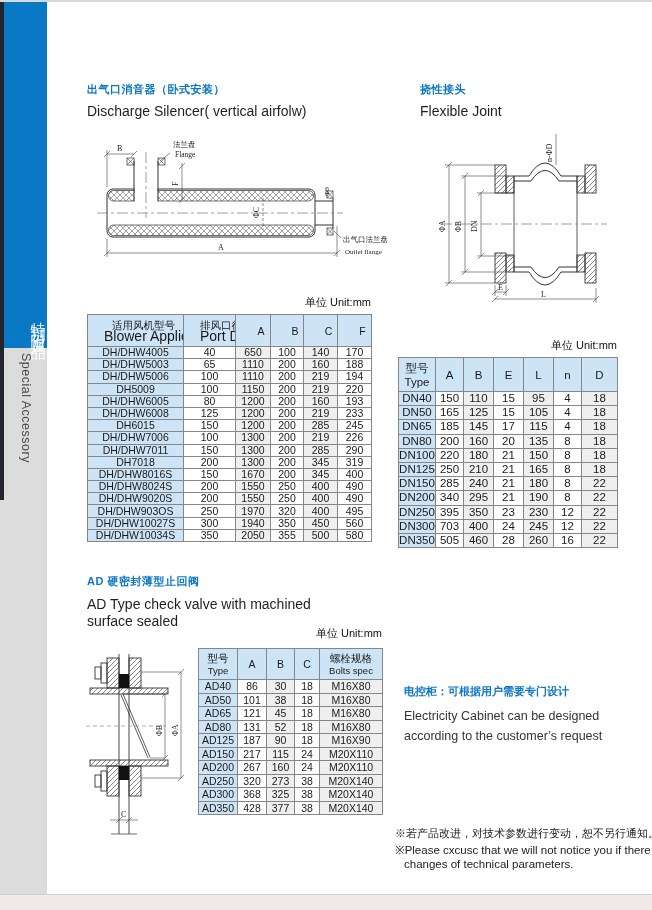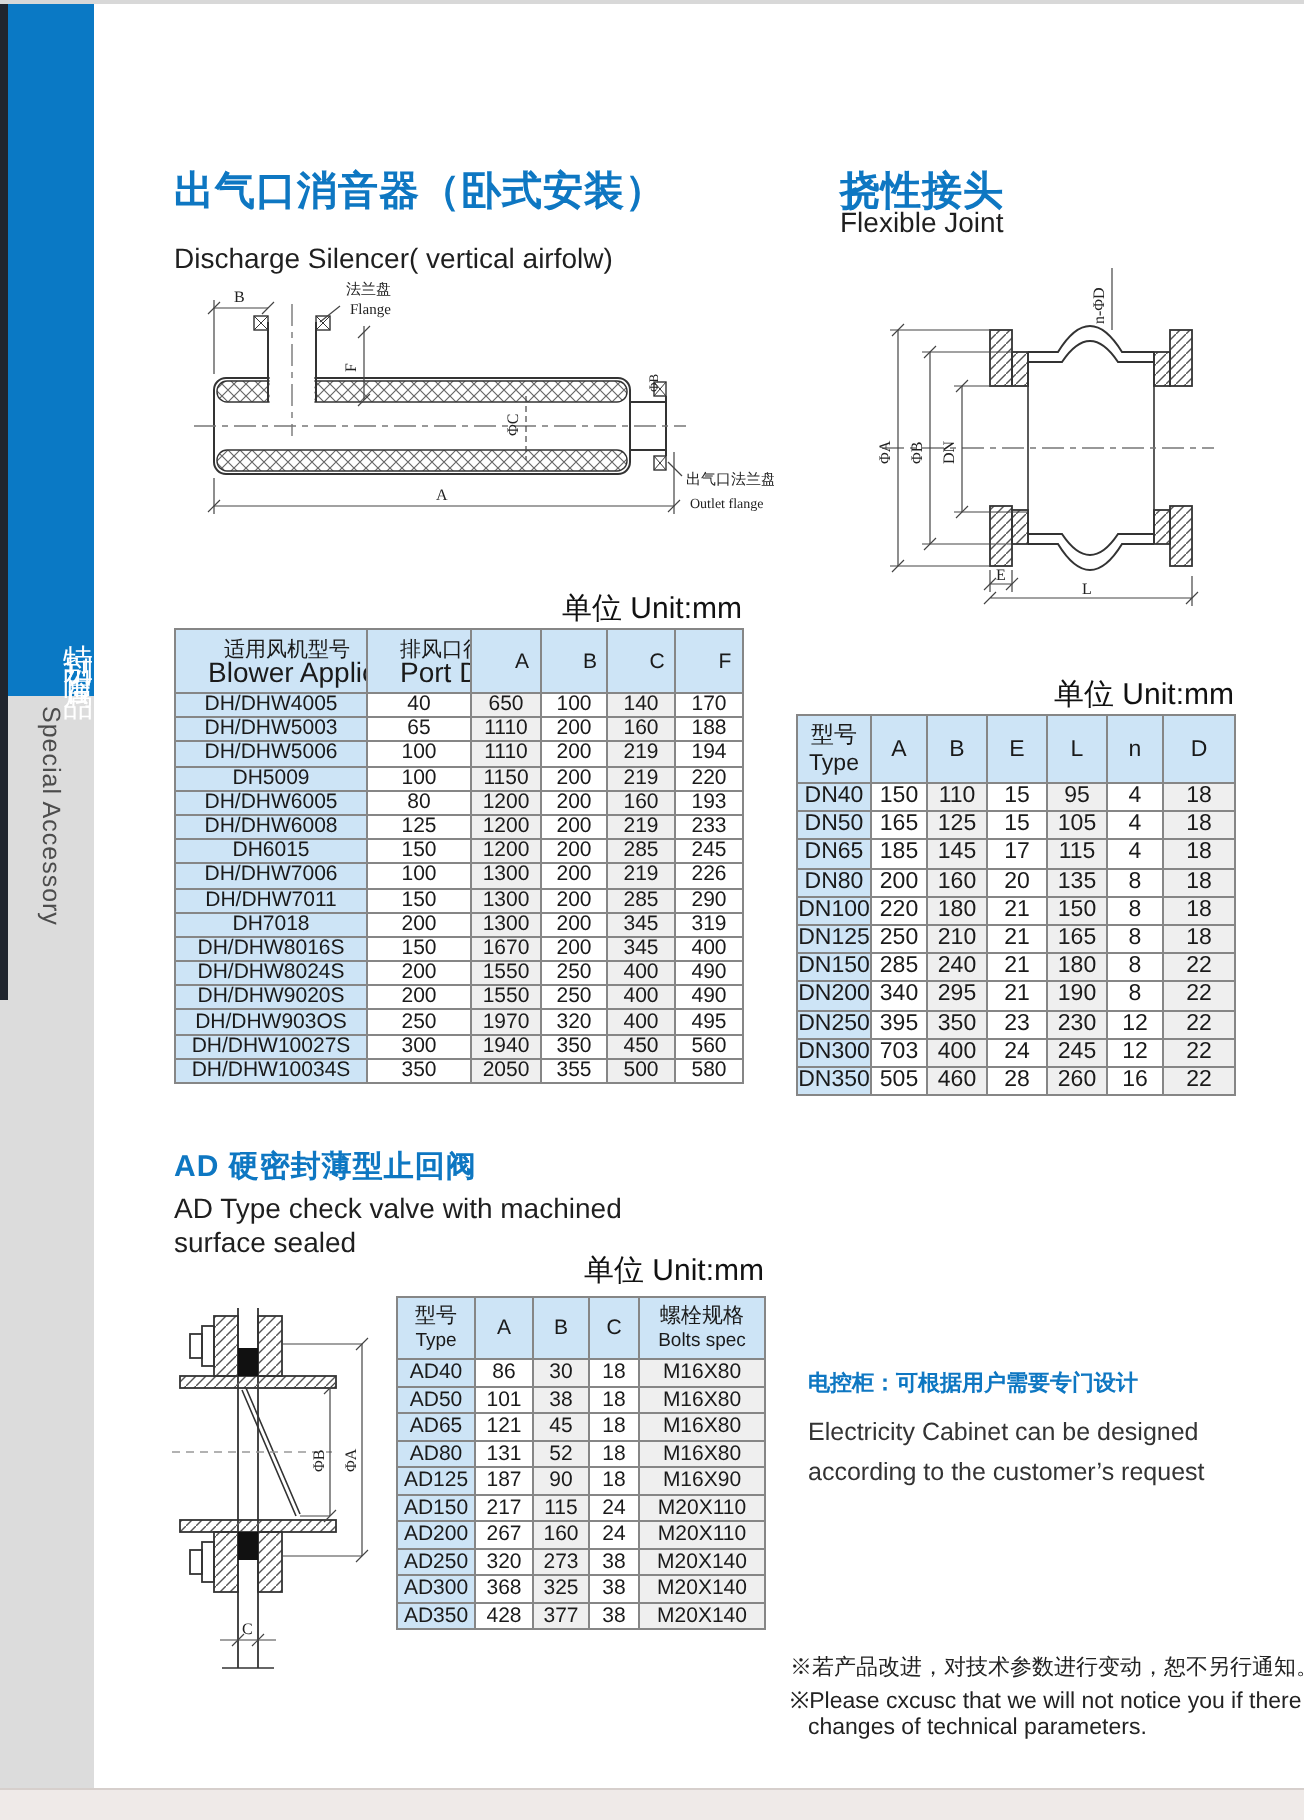--- a/index.html
+++ b/index.html
@@ -11,31 +11,31 @@
   .rail{left:0;top:0;width:47px;height:910px;background:#dcdcdc;}
   .rail-dark{left:0;top:0;width:4px;height:500px;background:#20252e;}
   .tab-blue{left:4px;top:2px;width:43px;height:346px;background:#0a79c5;}
   .vtext-cn{position:absolute;bottom:8px;left:0;width:100%;text-align:center;
             writing-mode:vertical-rl;color:#fff;font-size:15px;letter-spacing:6px;
             margin:0 auto;left:50%;transform:translateX(-50%);}
   .tab-gray-label{left:4px;top:353px;width:43px;height:140px;}
   .vtext-en{position:absolute;top:0;left:50%;transform:translateX(-50%);
             writing-mode:vertical-rl;color:#4c4c4c;font-size:12.5px;letter-spacing:0.5px;}
   
-  .h-cn{font-size:20px;font-weight:bold;color:#0e77c2;letter-spacing:0.5px;white-space:nowrap;}
+  .h-cn{font-size:11px;font-weight:bold;color:#0e77c2;letter-spacing:0.5px;white-space:nowrap;}
   .h-en{font-size:14px;color:#1f1f1f;white-space:nowrap;}
   .sec1-cn{left:87px;top:82px;}
-  .sec1-en{left:87px;top:121px;}
+  .sec1-en{left:87px;top:103px;}
   .sec2-cn{left:420px;top:82px;}
   .sec2-en{left:420px;top:103px;}
-  .sec3-cn{left:87px;top:574px;font-size:15px;}
+  .sec3-cn{left:87px;top:574px;font-size:11px;}
   .sec3-en1{left:87px;top:596px;}
   .sec3-en2{left:87px;top:613px;}
   
-  .unit{font-size:15px;color:#111;text-align:right;white-space:nowrap;}
+  .unit{font-size:11px;color:#111;text-align:right;white-space:nowrap;}
   .unit1{left:240px;top:295px;width:131px;}
   .unit2{left:490px;top:338px;width:127px;}
   .unit3{left:250px;top:626px;width:132px;}
   
   table{border-collapse:collapse;table-layout:fixed;position:absolute;background:#fff;}
   th,td{border:1px solid #868686;text-align:center;padding:0;overflow:hidden;
         white-space:nowrap;font-weight:normal;vertical-align:middle;}
   th{background:#cde4f6;}
   td.rowhead{background:#cde4f6;}
   td.altcol{background:#efefef;}

